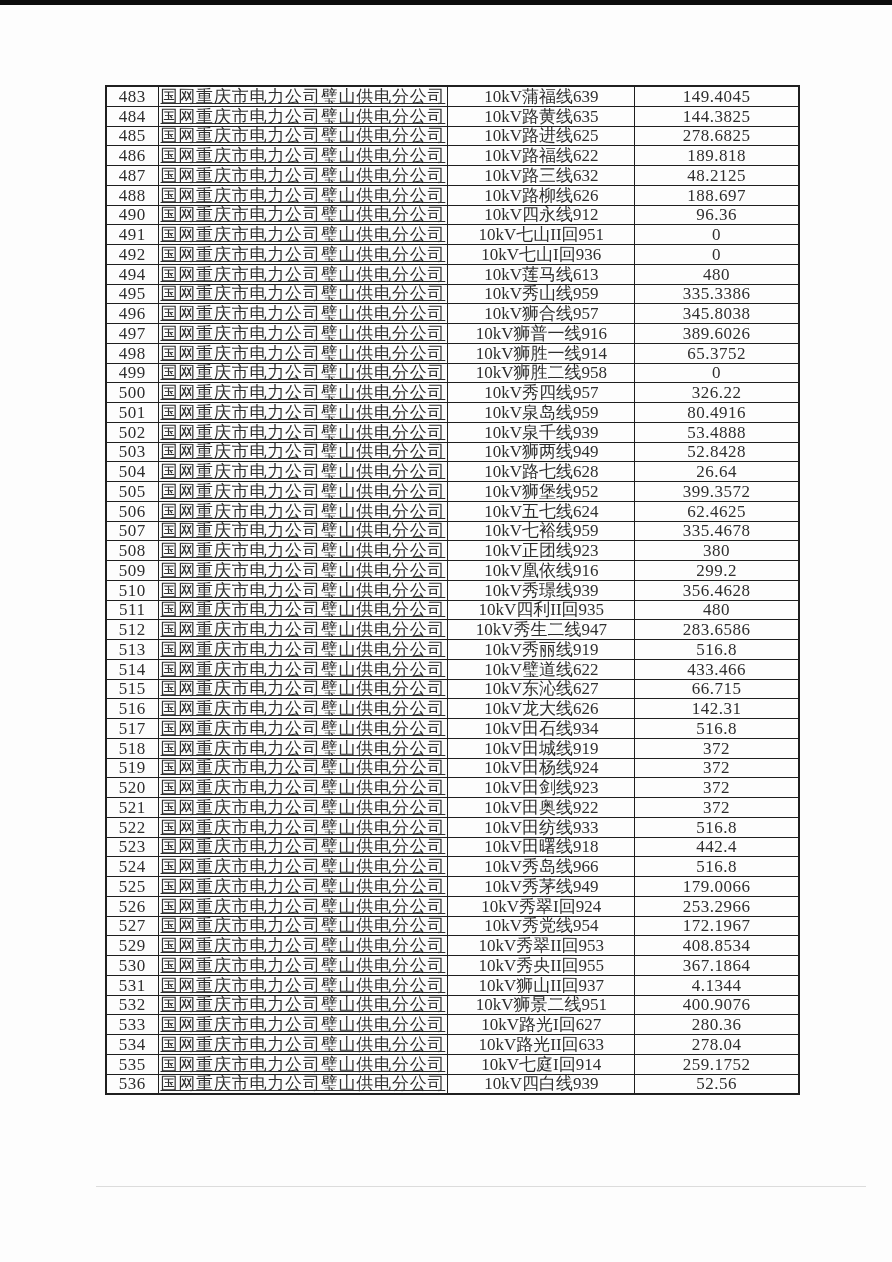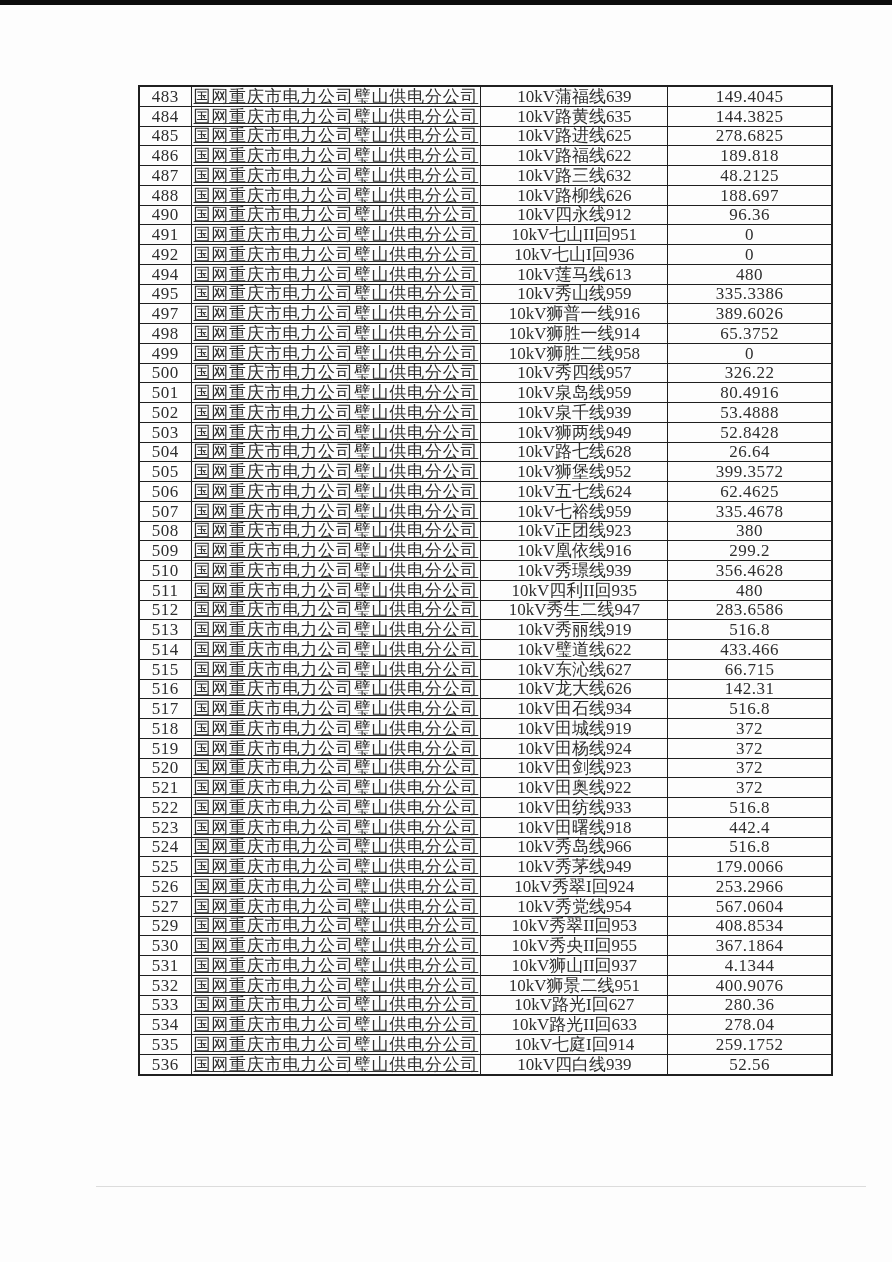--- a/index.html
+++ b/index.html
@@ -15,21 +15,20 @@
     font-family:"Liberation Serif","DejaVu Serif",serif;
   }
   .top-bar{
     position:absolute;top:0;left:0;width:892px;height:5px;
     background:var(--bar);
   }
   .data-table{
     position:absolute;top:85px;left:105px;
     border-collapse:collapse;table-layout:fixed;
     border:2px solid var(--border);
-    margin-left:33px;
   }
   .data-table td{
     border:1.6px solid var(--border);
     height:18.75px;
     padding:0 2px;
     text-align:center;vertical-align:middle;
     font-size:17px;line-height:1;
     color:var(--text);
     white-space:nowrap;overflow:hidden;
   }
@@ -113,20 +112,26 @@
         <td class="col-line">10kV莲马线613</td>
         <td class="col-value">480</td>
       </tr>
       <tr>
         <td class="col-no">495</td>
         <td class="col-company">国网重庆市电力公司璧山供电分公司</td>
         <td class="col-line">10kV秀山线959</td>
         <td class="col-value">335.3386</td>
       </tr>
       <tr>
+        <td class="col-no">496</td>
+        <td class="col-company">国网重庆市电力公司璧山供电分公司</td>
+        <td class="col-line">10kV狮合线957</td>
+        <td class="col-value">345.8038</td>
+      </tr>
+      <tr>
         <td class="col-no">497</td>
         <td class="col-company">国网重庆市电力公司璧山供电分公司</td>
         <td class="col-line">10kV狮普一线916</td>
         <td class="col-value">389.6026</td>
       </tr>
       <tr>
         <td class="col-no">498</td>
         <td class="col-company">国网重庆市电力公司璧山供电分公司</td>
         <td class="col-line">10kV狮胜一线914</td>
         <td class="col-value">65.3752</td>
@@ -296,21 +301,21 @@
       <tr>
         <td class="col-no">526</td>
         <td class="col-company">国网重庆市电力公司璧山供电分公司</td>
         <td class="col-line">10kV秀翠I回924</td>
         <td class="col-value">253.2966</td>
       </tr>
       <tr>
         <td class="col-no">527</td>
         <td class="col-company">国网重庆市电力公司璧山供电分公司</td>
         <td class="col-line">10kV秀党线954</td>
-        <td class="col-value">567.0604</td>
+        <td class="col-value">172.1967</td>
       </tr>
       <tr>
         <td class="col-no">529</td>
         <td class="col-company">国网重庆市电力公司璧山供电分公司</td>
         <td class="col-line">10kV秀翠II回953</td>
         <td class="col-value">408.8534</td>
       </tr>
       <tr>
         <td class="col-no">530</td>
         <td class="col-company">国网重庆市电力公司璧山供电分公司</td>

